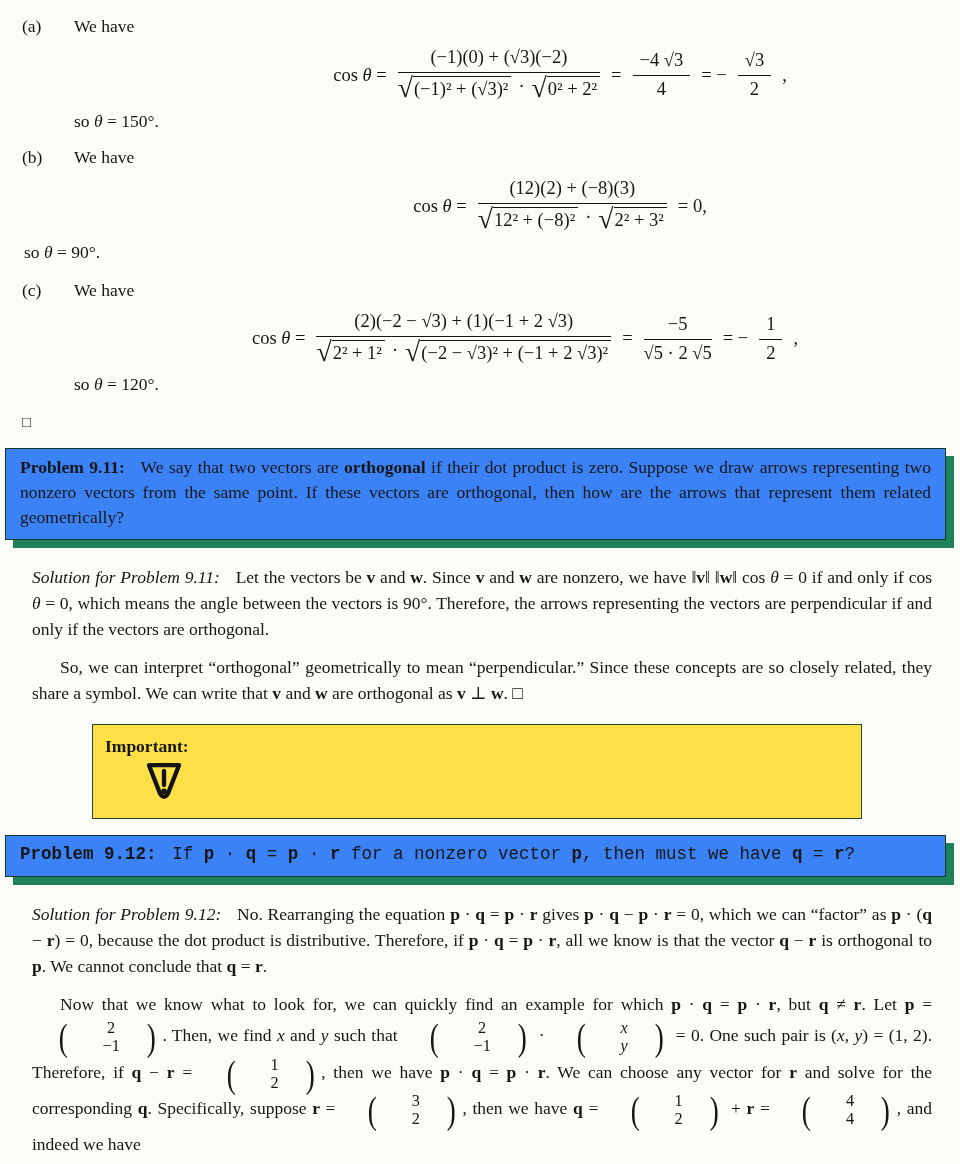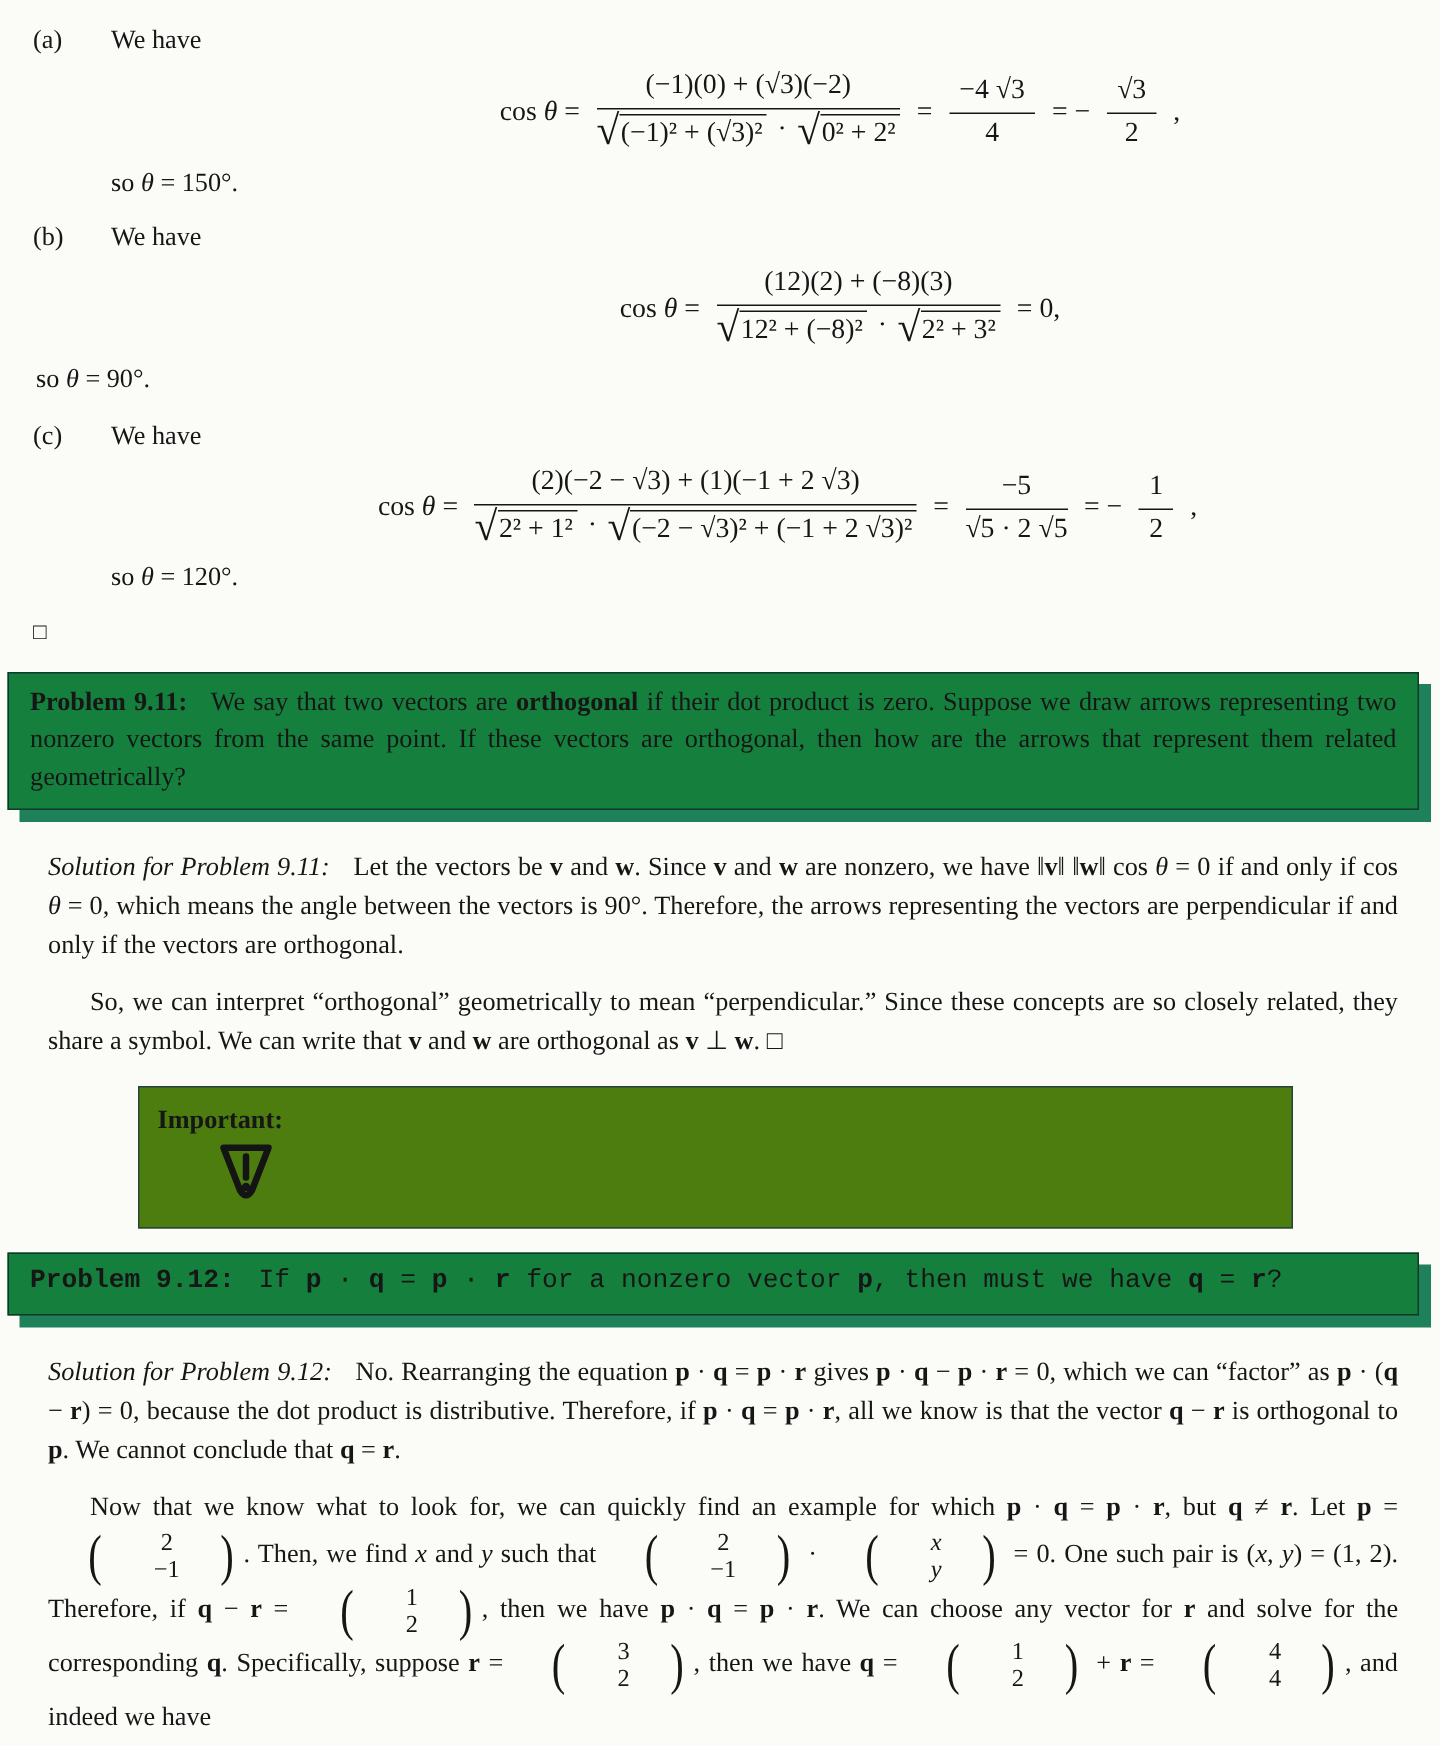--- a/index.html
+++ b/index.html
@@ -35,33 +35,33 @@
   .sqrt{display:inline-flex;align-items:stretch;}
   .ss{font-size:1.5em;line-height:1;transform:translateY(-2px);}
   .rad{border-top:1.6px solid #151515;padding:2px 3px 0 1px;}
   .tail{align-self:center;}
 
   
   .qed-line{margin:6px 0 14px 22px;height:20px;font-size:15px;}
 
   
   .problem-box{
-    margin:12px 14px 24px 5px;background:#15803d;border:1.6px solid #10382c;
+    margin:12px 14px 24px 5px;background:#3b82f6;border:1.6px solid #10382c;
     box-shadow:8px 8px 0 #1f8159;padding:6px 14px 9px;line-height:25px;
     text-align:justify;
   }
 
   
-  .para{margin:0 28px 0 32px;line-height:26px;text-align:justify;font-family:Liberation Serif, serif;}
+  .para{margin:0 28px 0 32px;line-height:26px;text-align:justify;}
   .indent{text-indent:28px;}
   .note-line{margin:20px 28px 0 50px;line-height:26px;}
 
   
   .callout{
-    margin:18px 98px 0 92px;background:#4d7c0f;border:1.6px solid #24453a;
+    margin:18px 98px 0 92px;background:#fde047;border:1.6px solid #24453a;
     display:flex;column-gap:20px;padding:8px 12px 10px;line-height:26px;
   }
   .callout-label{flex:none;width:118px;text-align:center;}
   .callout-label .lbl{font-weight:bold;text-align:left;}
   .callout-icon{margin-top:2px;}
   .callout-body{flex:1;text-align:justify;}
 
   
   .b{font-weight:bold;}
   .i{font-style:italic;}

